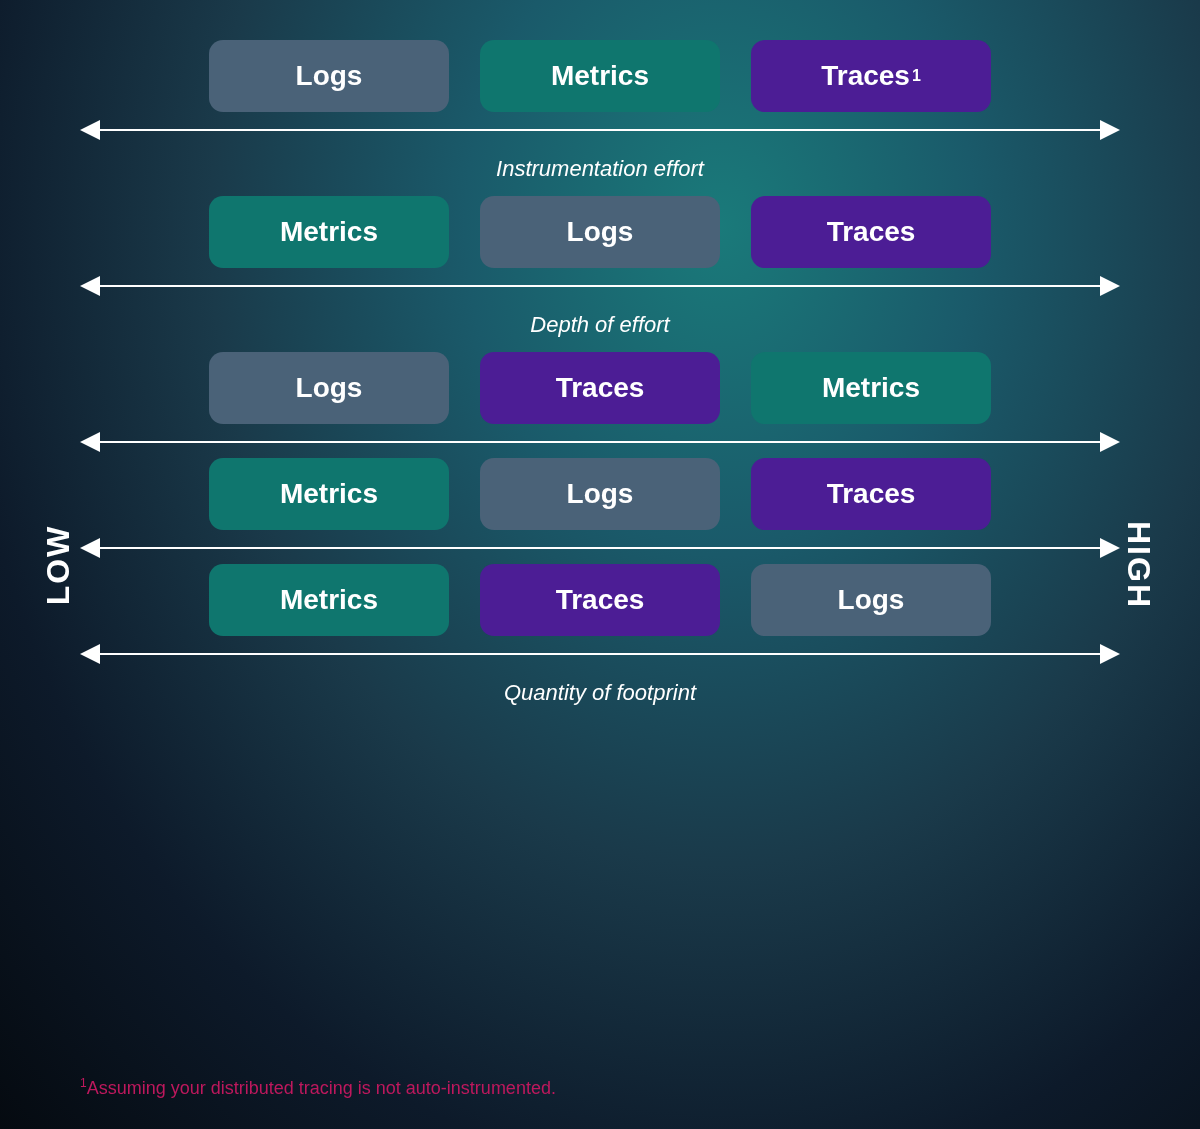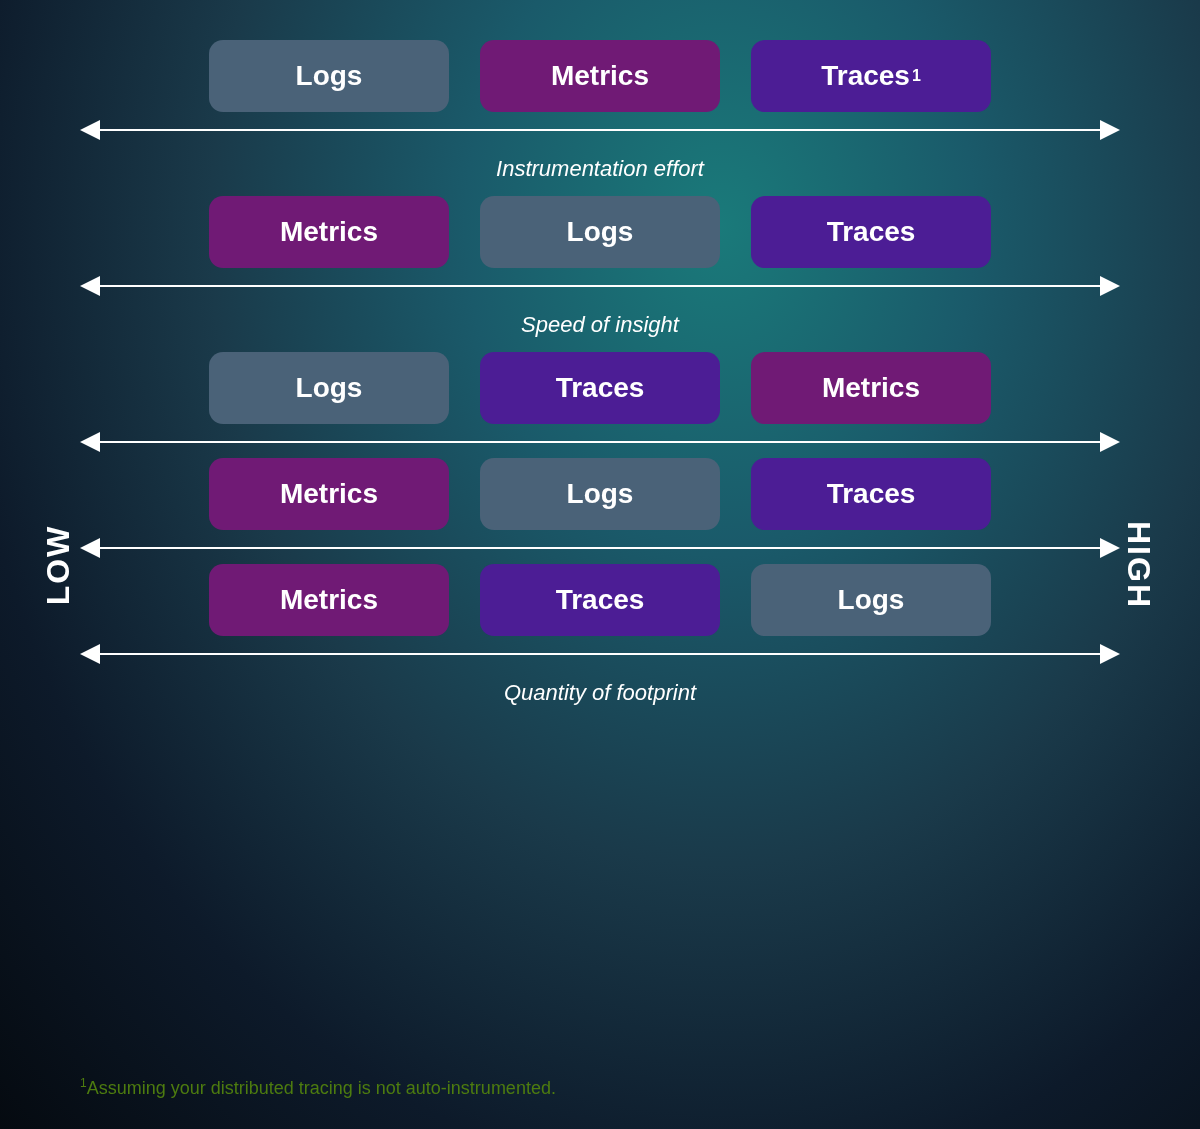--- a/index.html
+++ b/index.html
@@ -70,21 +70,21 @@
       display: flex;
       align-items: center;
       justify-content: center;
       font-size: 28px;
       font-weight: 600;
       color: white;
       position: relative;
     }
 
     .pill-dark {
-      background-color: #701a75;
+      background-color: #0f766e;
     }
 
     .pill-mid {
       background-color: #4a6278;
     }
 
     .pill-teal {
       background-color: #4c1d95;
     }
 
@@ -129,21 +129,21 @@
       font-style: italic;
       text-align: center;
       margin-top: 16px;
       margin-bottom: 8px;
     }
 
     .footnote {
       position: absolute;
       bottom: 30px;
       left: 80px;
-      color: #4d7c0f;
+      color: #be185d;
       font-size: 18px;
     }
 
     .footnote sup {
       font-size: 12px;
     }
   </style>
 </head>
 <body>
 
@@ -170,21 +170,21 @@
     <div class="pills-row">
       <div class="pill pill-dark">Metrics</div>
       <div class="pill pill-mid">Logs</div>
       <div class="pill pill-teal">Traces</div>
     </div>
     <div class="arrow-container">
       <div class="arrow-head-left"></div>
       <div class="arrow-body"></div>
       <div class="arrow-head-right"></div>
     </div>
-    <div class="arrow-label">Speed of insight</div>
+    <div class="arrow-label">Depth of effort</div>
   </div>
 
   <div class="row-group">
     <div class="pills-row">
       <div class="pill pill-mid">Logs</div>
       <div class="pill pill-teal">Traces</div>
       <div class="pill pill-dark">Metrics</div>
     </div>
     <div class="arrow-container">
       <div class="arrow-head-left"></div>

